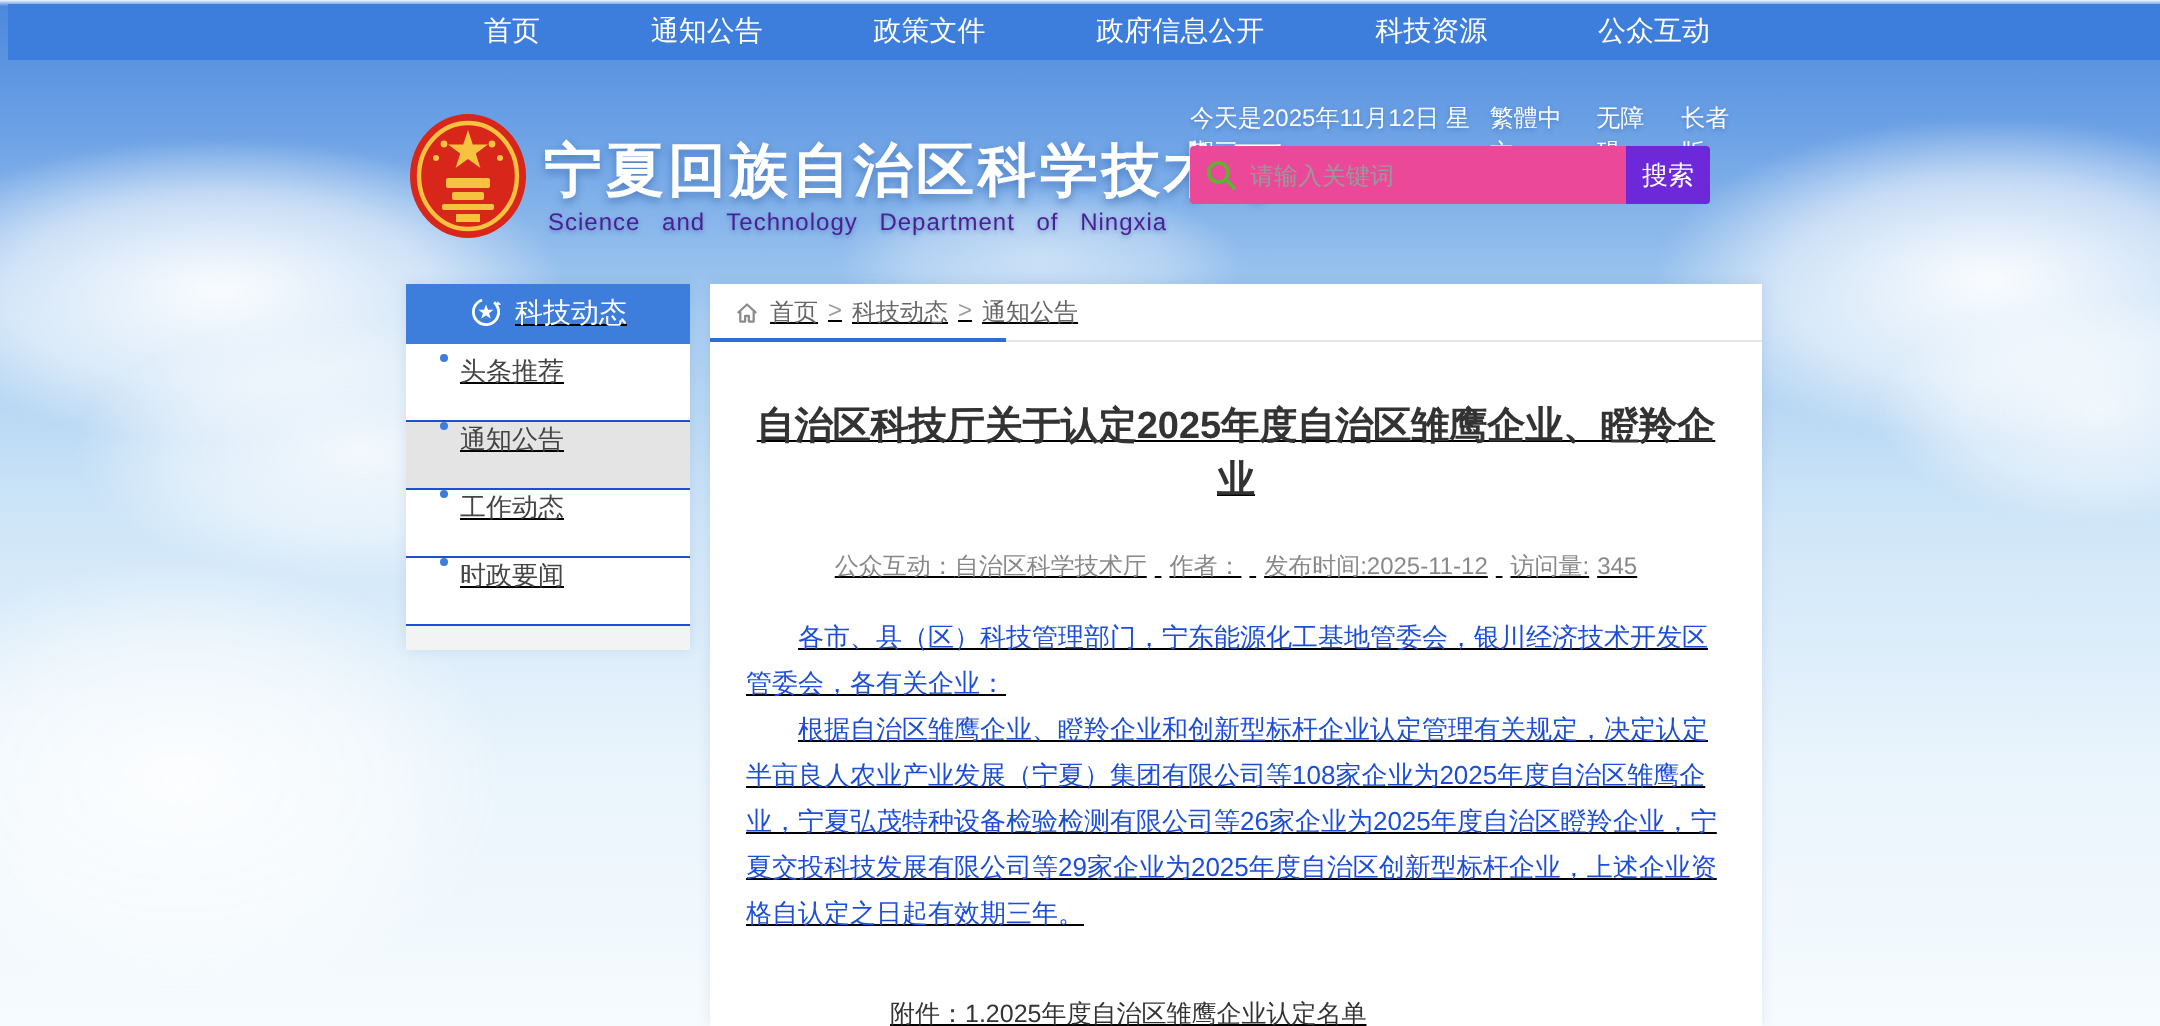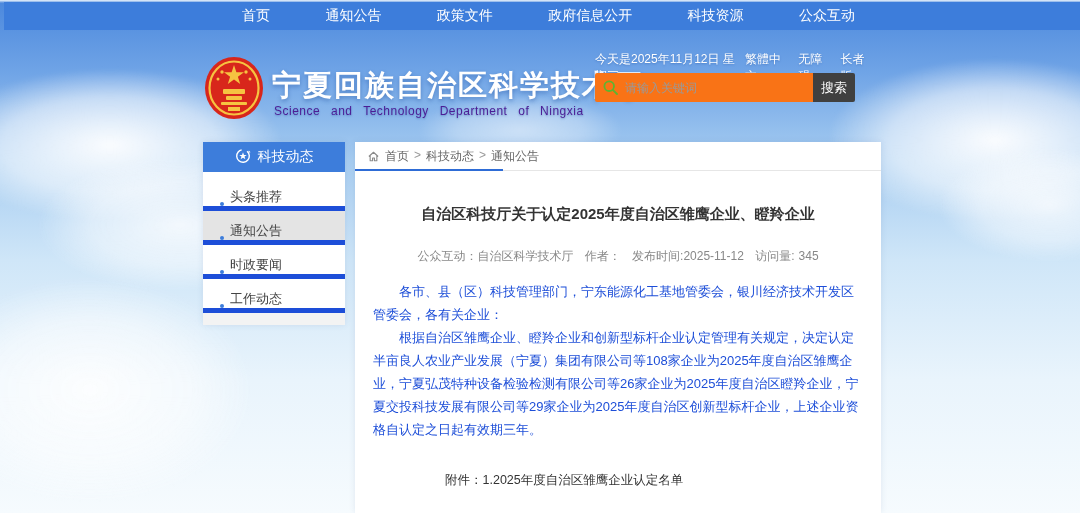--- a/index.html
+++ b/index.html
@@ -27,49 +27,49 @@
   .site-title { position:absolute; left:272px; top:66px; color:#fff; font-size:29px; font-weight:bold;
                 letter-spacing:2px; text-shadow:0 2px 4px rgba(25,70,150,.45); white-space:nowrap; }
   .site-sub { position:absolute; left:274px; top:104px; color:#4c1d95; font-size:12px; letter-spacing:.5px;
               word-spacing:7px; text-shadow:0 1px 2px rgba(25,70,150,.4); white-space:nowrap; }
   .dateline { position:absolute; left:595px; top:51px; width:278px; display:flex; justify-content:space-between;
               color:#fff; font-size:12px; text-shadow:0 1px 2px rgba(25,70,150,.35); }
   .quick-links { display:flex; gap:10px; }
   .quick-links span { cursor:pointer; }
   .searchrow { position:absolute; left:595px; top:73px; width:260px; height:29px; display:flex; }
   .search-box { position:relative; flex:1; }
-  .search-box input { width:100%; height:29px; border:none; outline:none; background:#f97316;
+  .search-box input { width:100%; height:29px; border:none; outline:none; background:#ec4899;
                       padding:0 6px 0 30px; font-size:12px; color:#333; border-radius:2px 0 0 2px; }
   .search-box input::placeholder { color:#999; }
   .mag { position:absolute; left:8px; top:7px; width:15px; height:15px; }
-  .search-btn { width:42px; height:29px; background:#404040; color:#fff; border:none; font-size:13px;
+  .search-btn { width:42px; height:29px; background:#6d28d9; color:#fff; border:none; font-size:13px;
                 cursor:pointer; border-radius:0 2px 2px 0; font-family:inherit; }
 
   
-  .content { position:absolute; left:203px; top:142px; width:678px; display:flex; gap:10px; align-items:flex-start; }
+  .content { position:absolute; left:203px; top:142px; width:678px; display:flex; gap:10px; align-items:flex-start;text-decoration:underline; }
 
   .sidebar { width:142px; background:#fff; box-shadow:0 0 6px rgba(60,90,140,.12); }
   .side-head { height:30px; background:#3d7ddb; color:#fff; font-size:14px;
                display:flex; align-items:center; justify-content:center; gap:7px; }
   .side-list { padding-top:5px; }
-  .side-item { height:34px; display:flex; align-items:flex-end; padding-left:17px; gap:6px;
-               font-size:13px; color:#444; border-bottom:5px solid #1d4ed8; cursor:pointer; }
+  .side-item { height:34px; display:flex; align-items:flex-start; padding-left:17px; gap:6px;
+               font-size:13px; color:#444; border-bottom:1px solid #1d4ed8; cursor:pointer; }
   .side-item.active { background:#e4e4e4; }
   .dot { width:4px; height:4px; border-radius:50%; background:#3d7ddb; flex:0 0 auto; }
   .side-foot { height:12px; background:#f3f3f3; }
 
   .main { width:526px; background:#fff; height:371px; box-shadow:0 0 6px rgba(60,90,140,.12); }
   .breadcrumb { position:relative; height:29px; display:flex; align-items:center; gap:5px;
                 padding:0 12px; font-size:12px; color:#666; border-bottom:1px solid #e6e6e6; }
   .breadcrumb .crumb, .breadcrumb .home { cursor:pointer; }
   .bc-line { position:absolute; left:0; bottom:-1px; width:148px; height:2px; background:#2e6cd6; }
   .sep { color:#999; }
 
   .article { padding:0 18px; }
-  .art-title { margin-top:29px; text-align:center; font-size:15px; font-weight:bold; color:#333; line-height:27px; }
+  .art-title { margin-top:29px; text-align:center; font-size:19px; font-weight:bold; color:#333; line-height:27px; }
   .meta { margin-top:21px; text-align:center; font-size:12px; color:#888; }
   .meta span { margin:0 4px; }
   .body-text { margin-top:15px; }
   .body-text p { text-indent:2em; font-size:13px; color:#1d4ed8; line-height:23px; }
   .attachments { margin:30px 0 0 72px; display:flex; font-size:12.5px; color:#333; line-height:19px; }
   .att-list div { cursor:pointer; }
 </style>
 </head>
 <body>
 
@@ -145,25 +145,25 @@
         <div class="side-item">
           <span class="dot"></span>
           <span>头条推荐</span>
         </div>
         <div class="side-item active">
           <span class="dot"></span>
           <span>通知公告</span>
         </div>
         <div class="side-item">
           <span class="dot"></span>
+          <span>工作动态</span>
+        </div>
+        <div class="side-item">
+          <span class="dot"></span>
           <span>时政要闻</span>
-        </div>
-        <div class="side-item">
-          <span class="dot"></span>
-          <span>工作动态</span>
         </div>
       </div>
     <div class="side-foot"></div>
   </div>
 
   <div class="main">
     <div class="breadcrumb">
       <span style="display:flex;">
         <svg width="13" height="13" viewBox="0 0 14 14">
           <path d="M2 7 L7 2.4 L12 7 M3.4 6.2 V11.6 H6 V8.6 H8 V11.6 H10.6 V6.2" fill="none" stroke="#8a8a8a" stroke-width="1.2" stroke-linejoin="round"></path>

